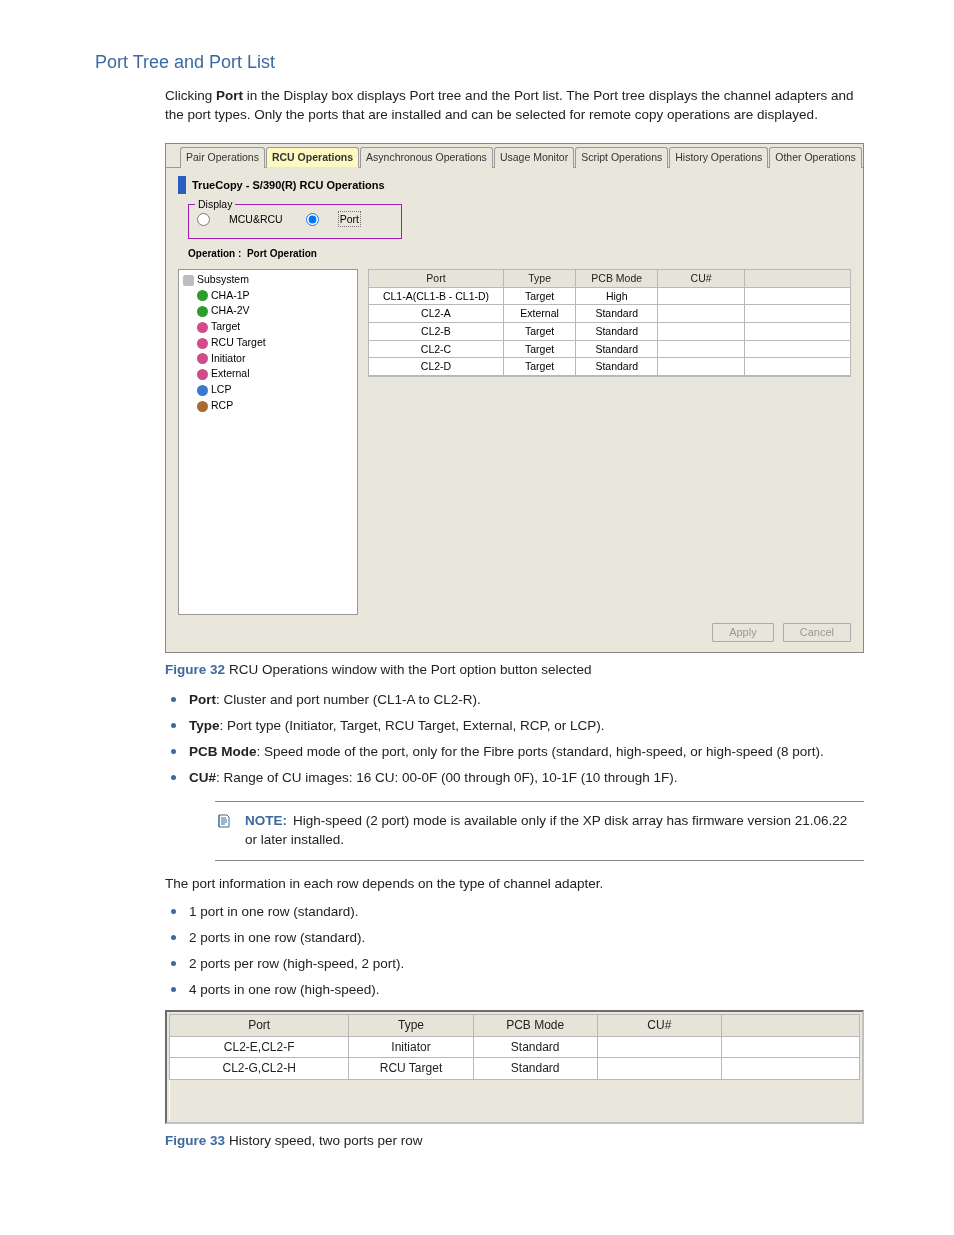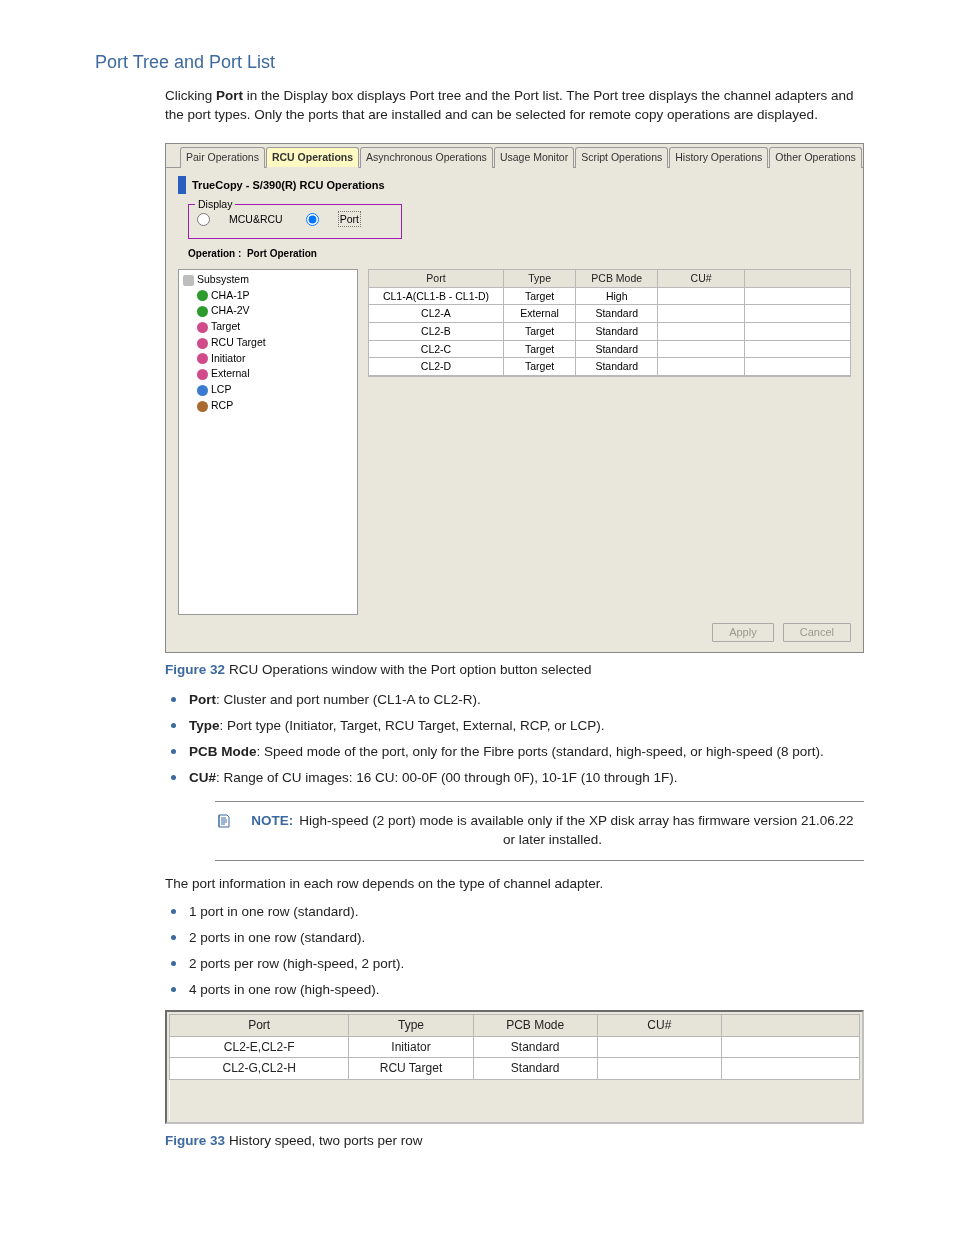--- a/index.html
+++ b/index.html
@@ -142,21 +142,20 @@
   ul.bullets li { margin: 4px 0; padding-left: 2px; }
   ul.bullets li::marker { color: #3c6a9e; font-size: 16px; }
   .term { font-weight: bold; }
 
   .note-box {
     border-top: 1px solid #888;
     border-bottom: 1px solid #888;
     margin: 14px 0 14px 120px;
     padding: 10px 4px 10px 30px;
     position: relative;
-    text-align: center;
   }
   .note-box .note-icon {
     position: absolute; left: 0; top: 11px; width: 18px; text-align: center;
     color: #3c6a9e;
   }
   .note-box .note-label { color: #3c6a9e; font-weight: bold; margin-right: 6px; }
 
   .body-p { margin: 14px 0 6px 70px; }
 
   

